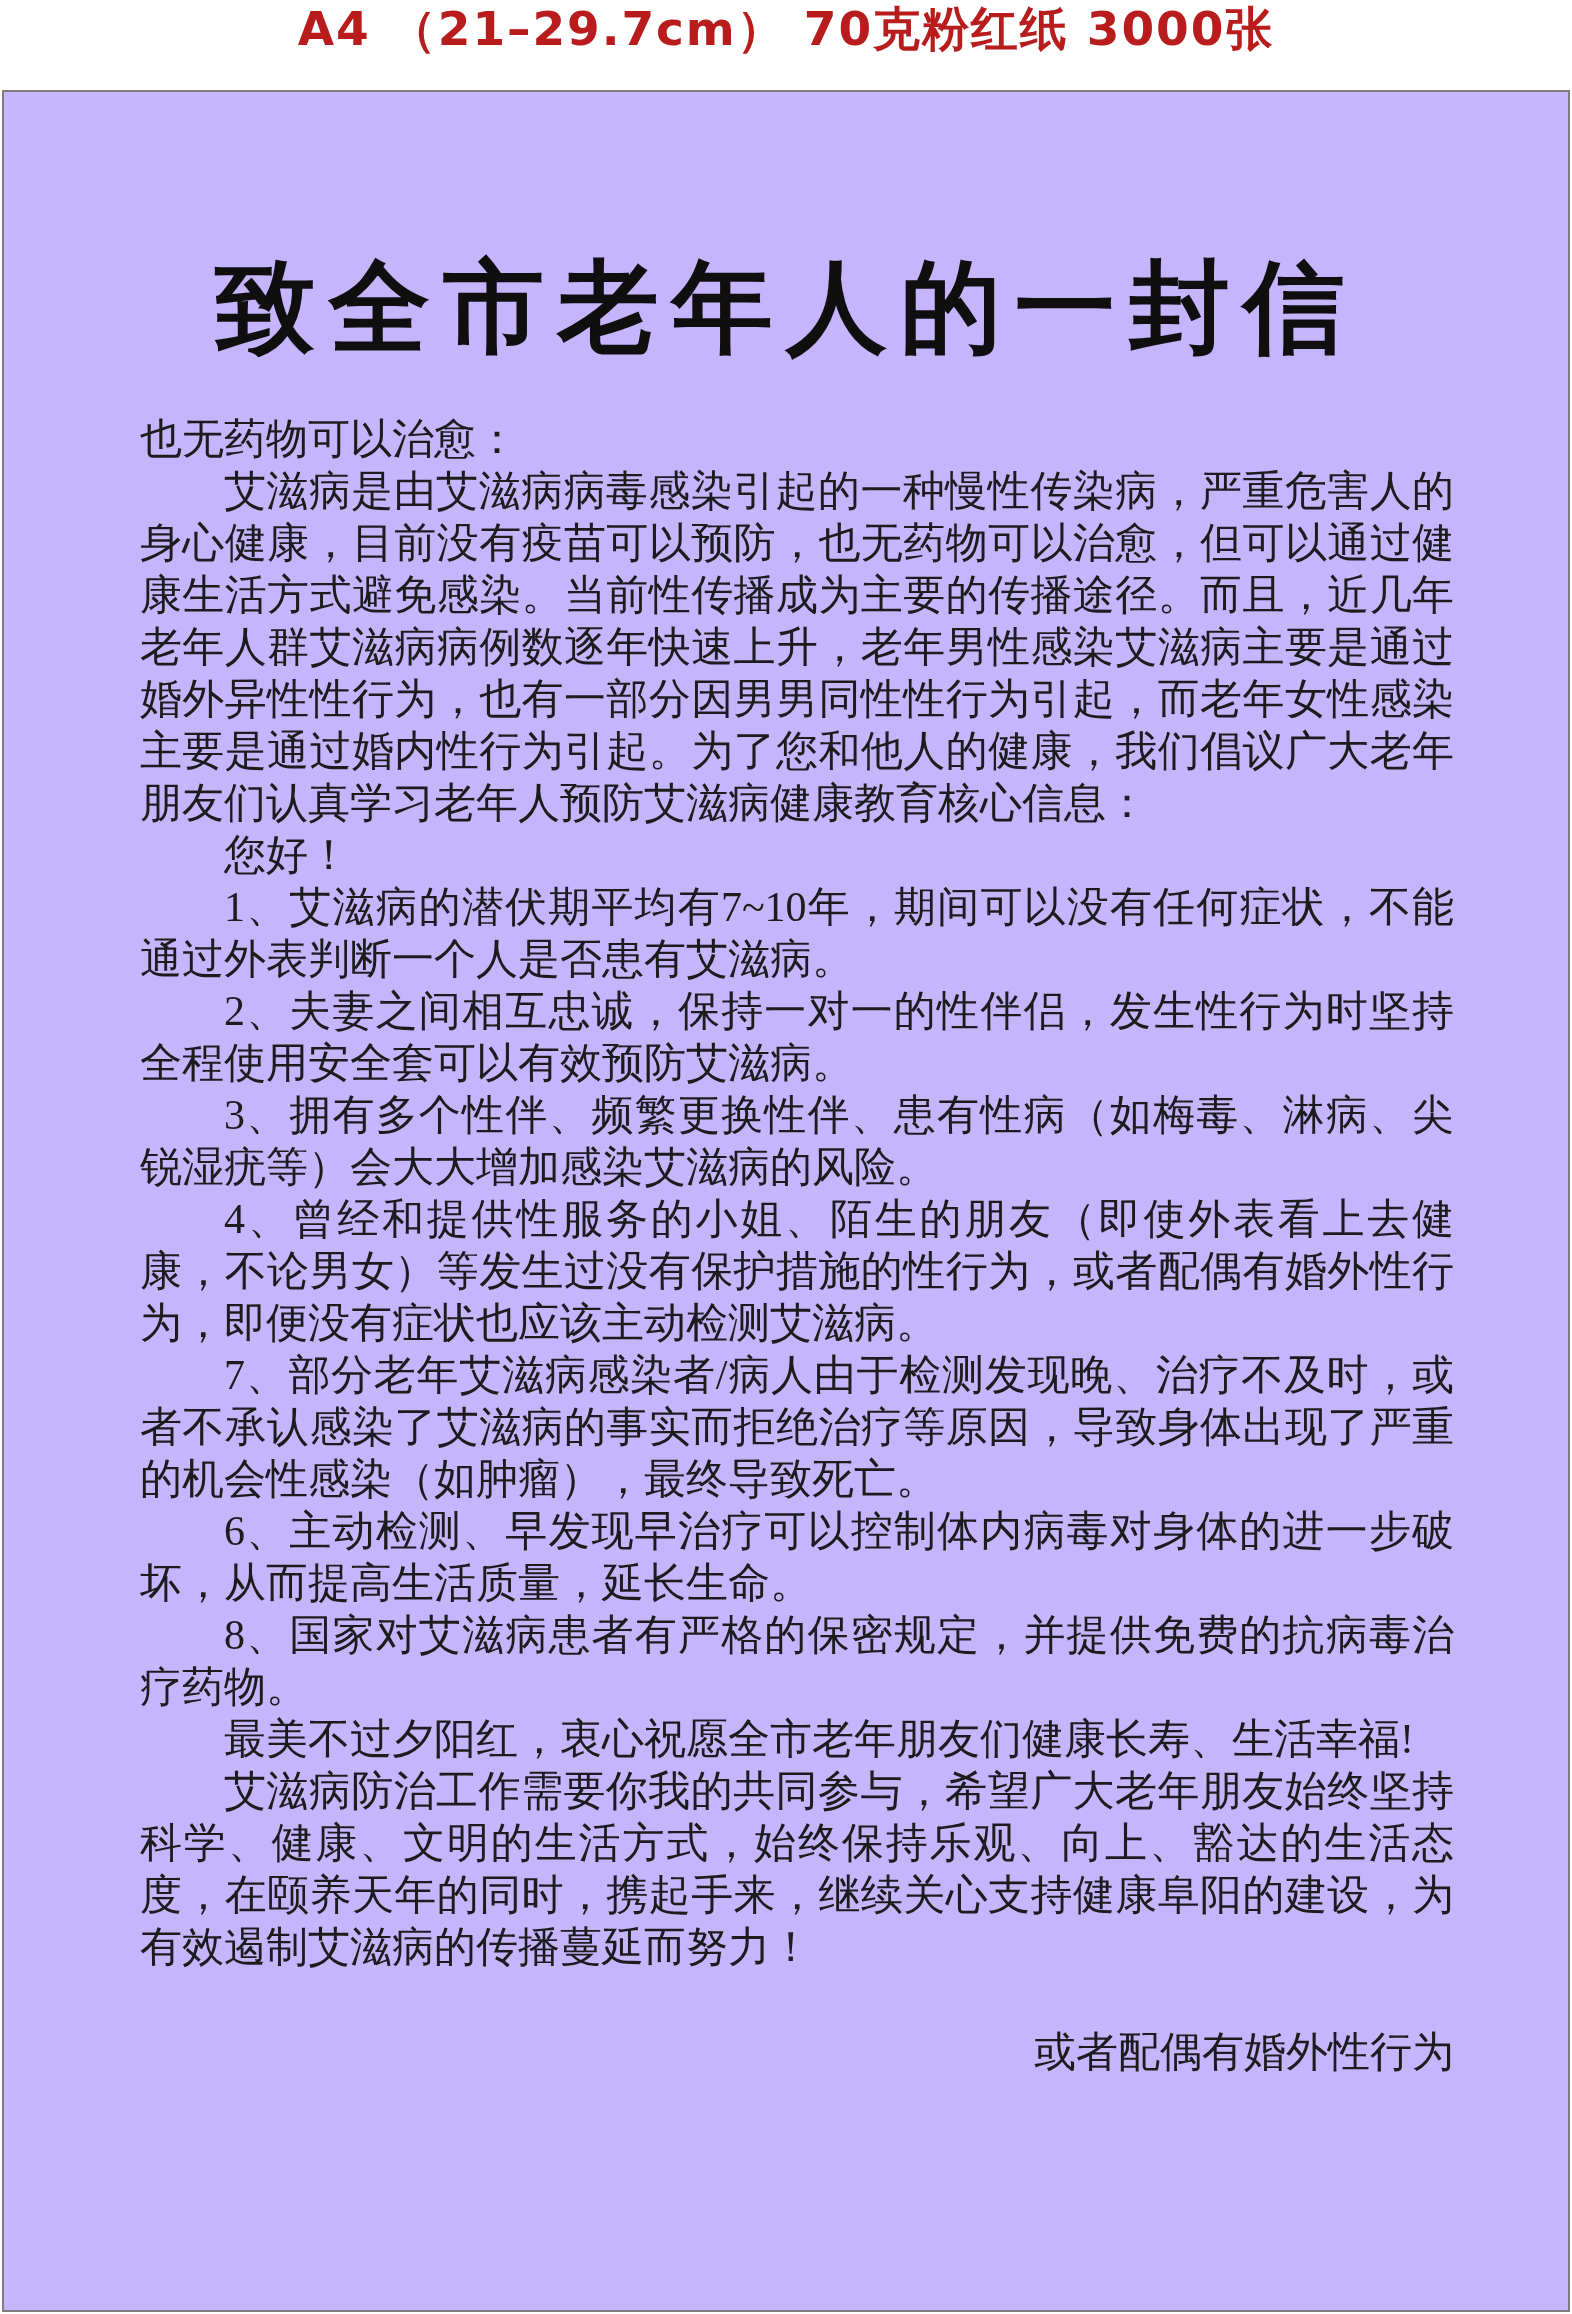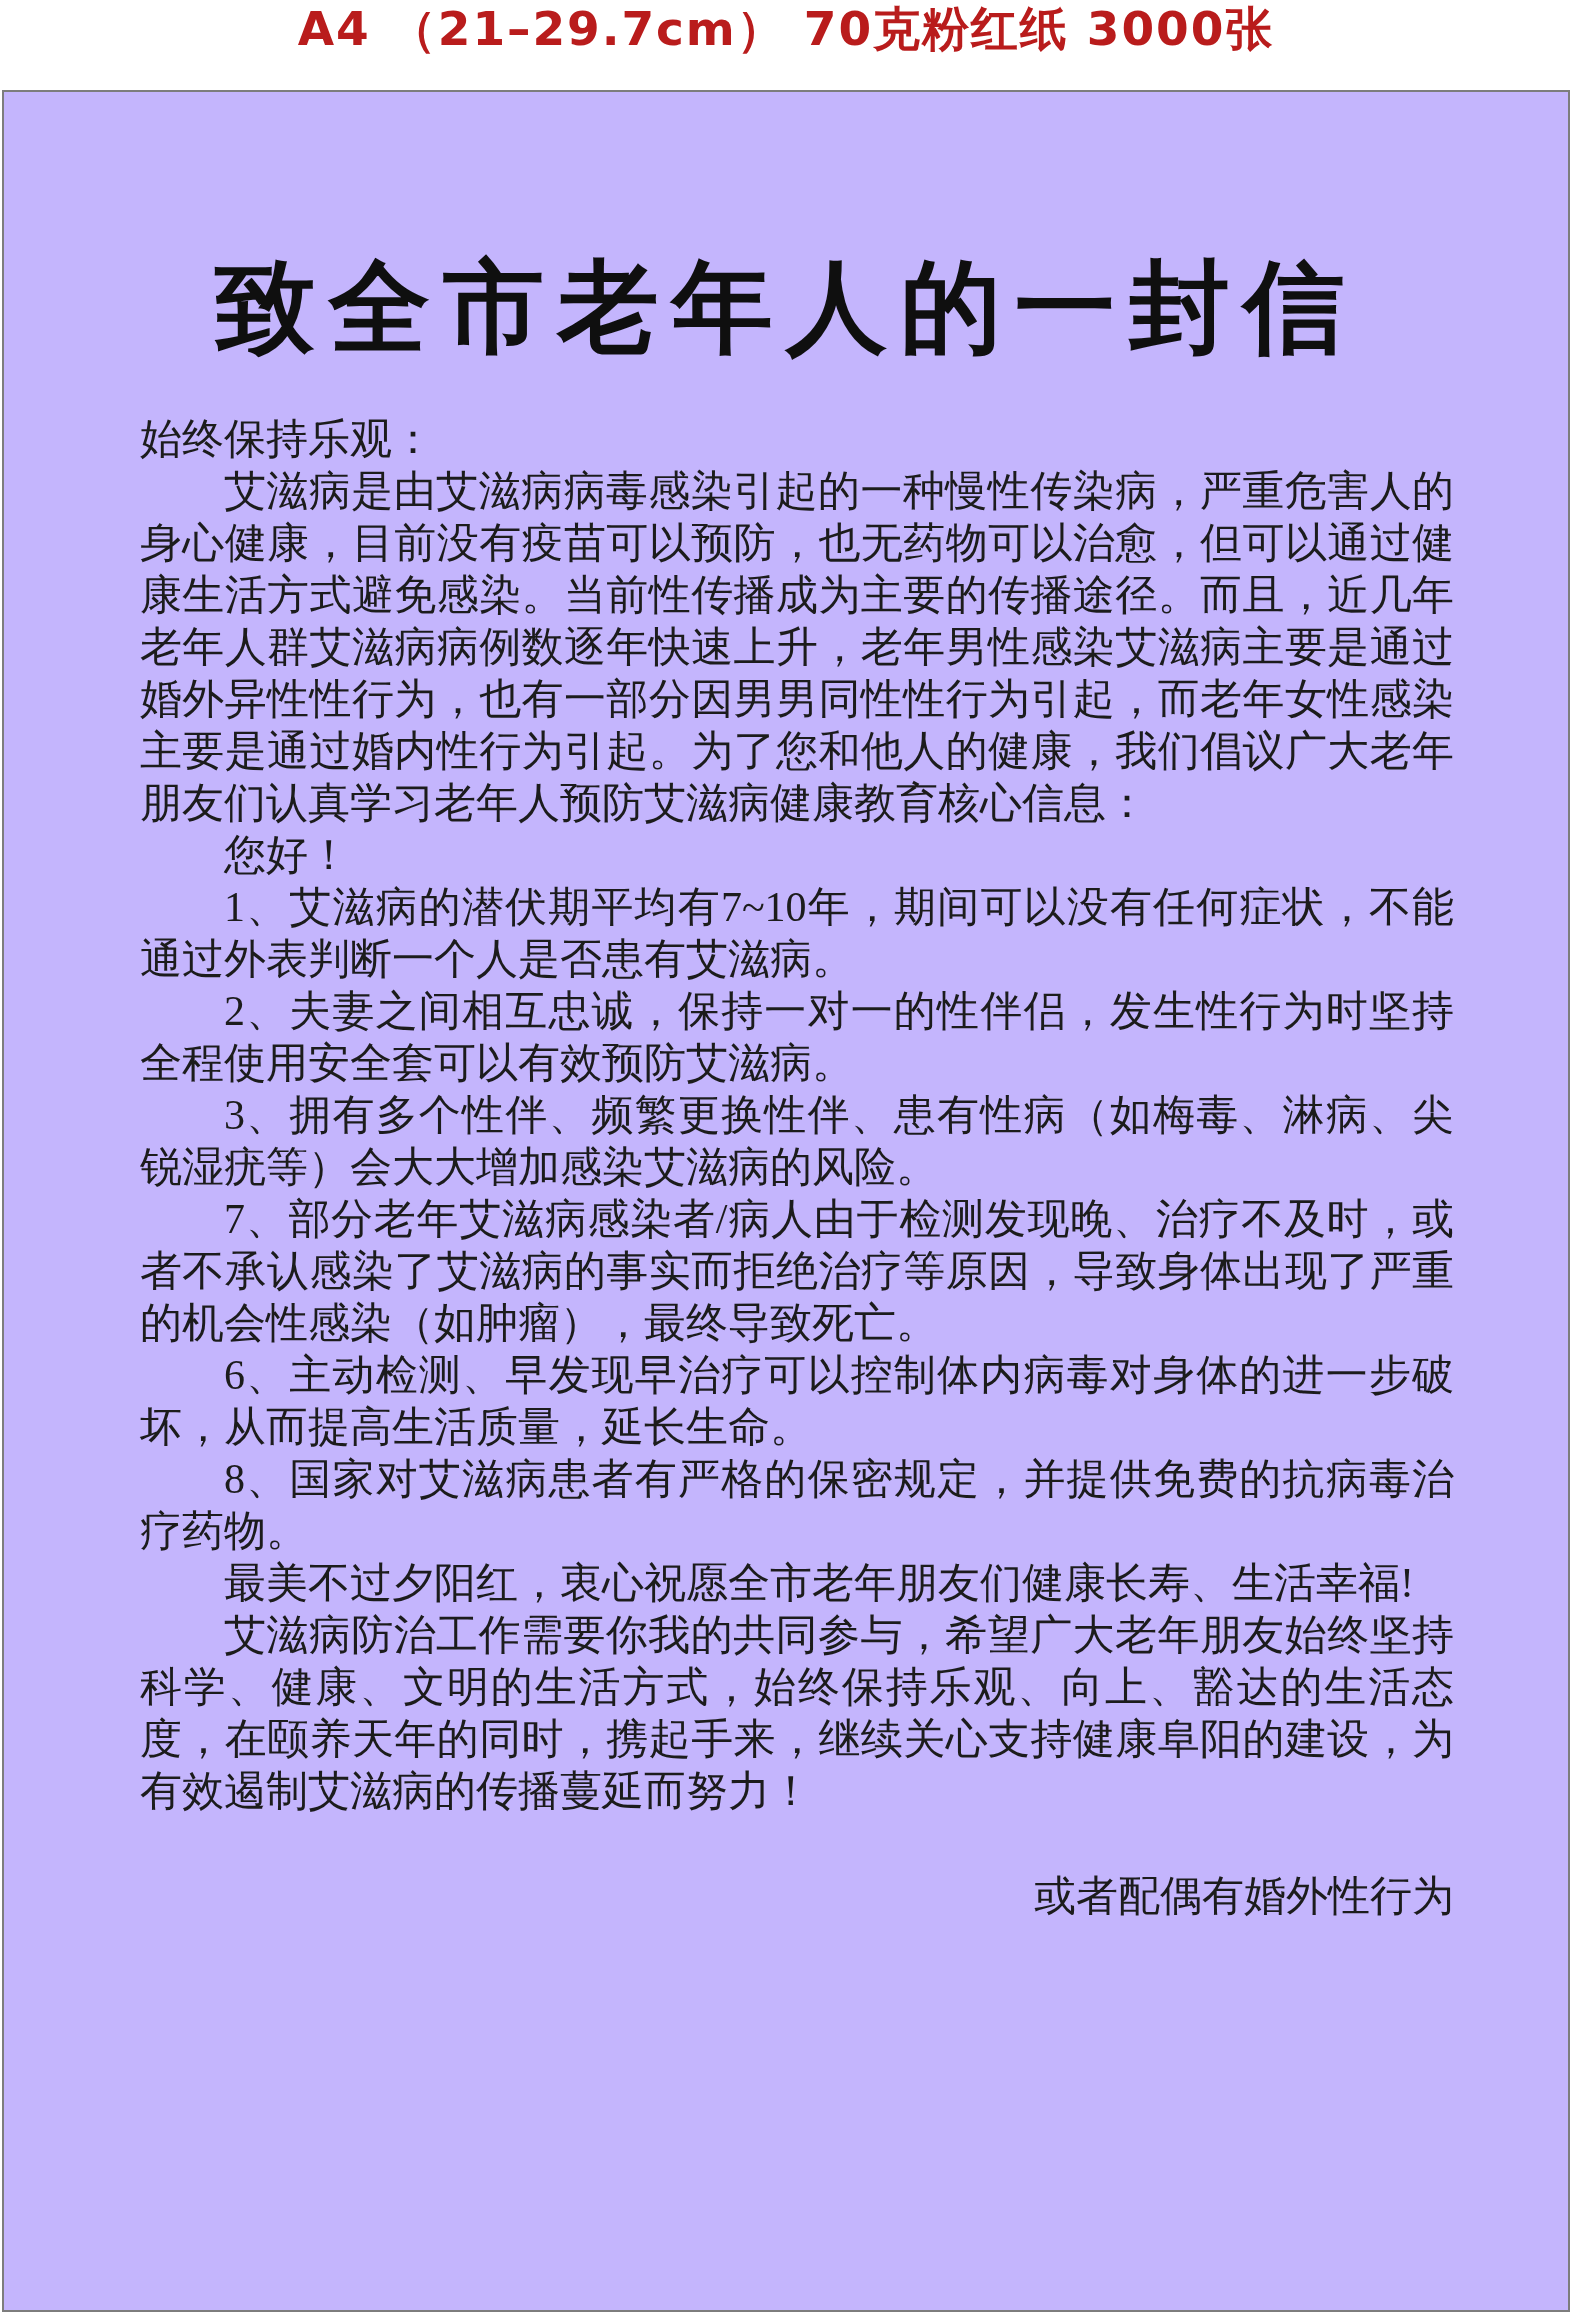--- a/index.html
+++ b/index.html
@@ -61,27 +61,28 @@
 <body>
 
 <div class="print-header">A4 （21–29.7cm） 70克粉红纸  3000张</div>
 
 <div class="page">
 
   <h1 class="title">致全市老年人的一封信</h1>
 
   <div class="letter">
 
-    <p class="salutation">始终保持乐观：</p>
+    <p class="salutation">也无药物可以治愈：</p>
 
     <p class="para">艾滋病是由艾滋病病毒感染引起的一种慢性传染病，严重危害人的身心健康，目前没有疫苗可以预防，也无药物可以治愈，但可以通过健康生活方式避免感染。当前性传播成为主要的传播途径。而且，近几年老年人群艾滋病病例数逐年快速上升，老年男性感染艾滋病主要是通过婚外异性性行为，也有一部分因男男同性性行为引起，而老年女性感染主要是通过婚内性行为引起。为了您和他人的健康，我们倡议广大老年朋友们认真学习老年人预防艾滋病健康教育核心信息：</p>
     <p class="para">您好！</p>
     <p class="para">1、艾滋病的潜伏期平均有7~10年，期间可以没有任何症状，不能通过外表判断一个人是否患有艾滋病。</p>
     <p class="para">2、夫妻之间相互忠诚，保持一对一的性伴侣，发生性行为时坚持全程使用安全套可以有效预防艾滋病。</p>
     <p class="para">3、拥有多个性伴、频繁更换性伴、患有性病（如梅毒、淋病、尖锐湿疣等）会大大增加感染艾滋病的风险。</p>
+    <p class="para">4、曾经和提供性服务的小姐、陌生的朋友（即使外表看上去健康，不论男女）等发生过没有保护措施的性行为，或者配偶有婚外性行为，即便没有症状也应该主动检测艾滋病。</p>
     <p class="para">7、部分老年艾滋病感染者/病人由于检测发现晚、治疗不及时，或者不承认感染了艾滋病的事实而拒绝治疗等原因，导致身体出现了严重的机会性感染（如肿瘤），最终导致死亡。</p>
     <p class="para">6、主动检测、早发现早治疗可以控制体内病毒对身体的进一步破坏，从而提高生活质量，延长生命。</p>
     <p class="para">8、国家对艾滋病患者有严格的保密规定，并提供免费的抗病毒治疗药物。</p>
     <p class="para">最美不过夕阳红，衷心祝愿全市老年朋友们健康长寿、生活幸福!</p>
     <p class="para">艾滋病防治工作需要你我的共同参与，希望广大老年朋友始终坚持科学、健康、文明的生活方式，始终保持乐观、向上、豁达的生活态度，在颐养天年的同时，携起手来，继续关心支持健康阜阳的建设，为有效遏制艾滋病的传播蔓延而努力！</p>
 
     <p class="para signature">或者配偶有婚外性行为</p>
 
   </div>
 </div>

